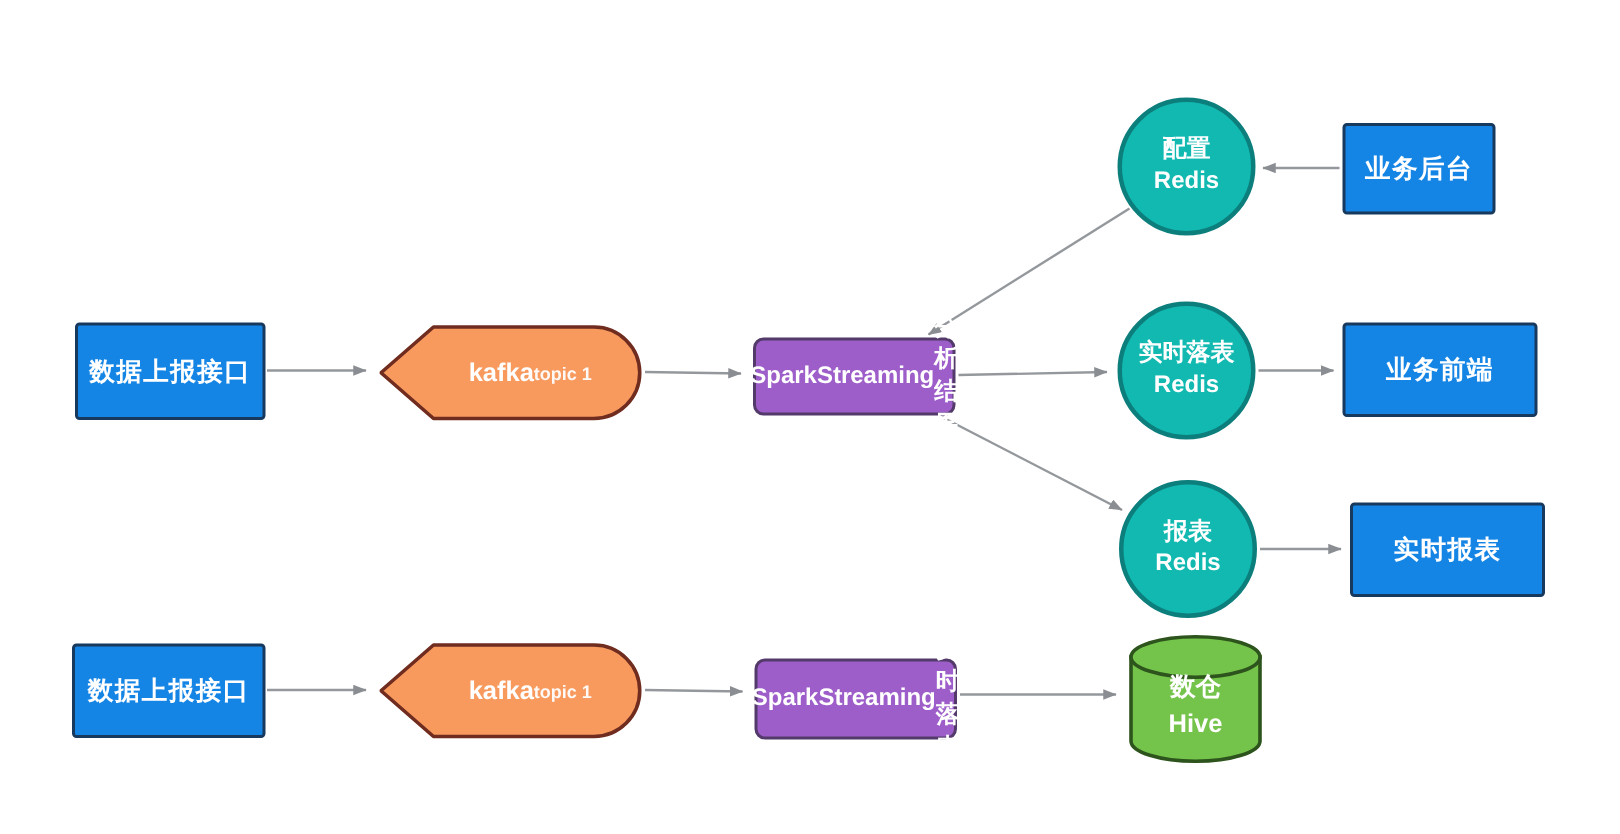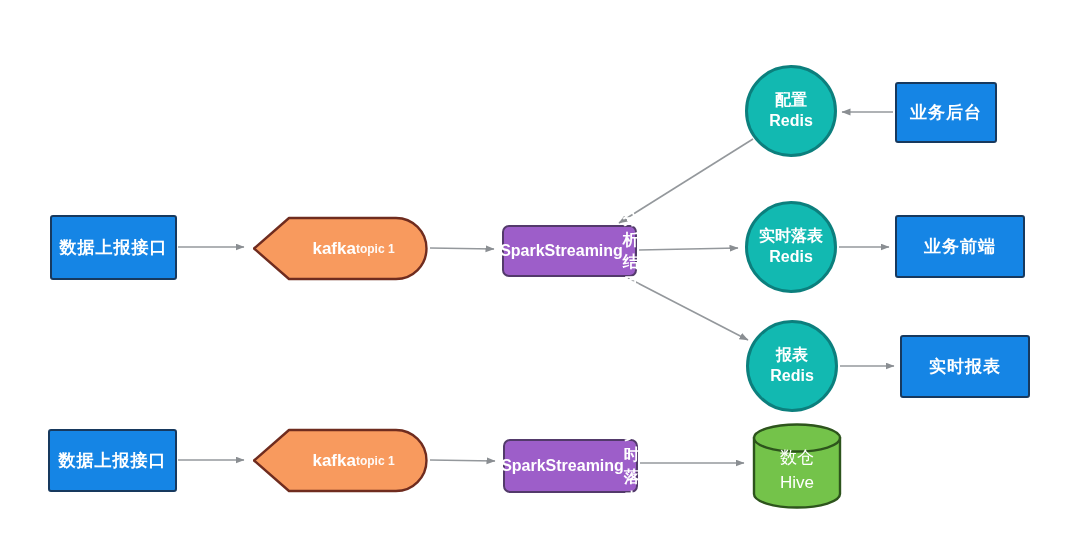--- a/index.html
+++ b/index.html
@@ -32,21 +32,21 @@
   .kafka{position:absolute;width:177px;height:65px;}
   .kafka svg{position:absolute;left:0;top:0;}
   .kafka .ktext{position:absolute;left:24px;top:0;right:0;bottom:0;display:flex;
         flex-direction:row;align-items:center;justify-content:center;color:#fff;}
   .kafka .ktitle{font-weight:bold;font-size:17px;}
   .kafka .ksub{font-size:12px;font-weight:bold;opacity:.95;margin-top:1px;}
 
   .cylinder{position:absolute;width:90px;height:88px;}
   .cylinder svg{position:absolute;left:0;top:0;}
   .cylinder .ctext{position:absolute;left:0;right:0;top:24px;display:flex;flex-direction:column;
-        align-items:center;color:#fff;font-weight:normal;font-size:17px;line-height:1.45;}
+        align-items:center;color:#fff;font-weight:bold;font-size:17px;line-height:1.45;}
 
   .watermark{position:absolute;left:800px;top:472px;width:275px;height:70px;display:flex;
         align-items:center;}
   .wm-icon{width:58px;height:58px;flex:0 0 58px;}
   .wm-text{font-size:30px;font-weight:500;letter-spacing:2px;color:#fcfcfc;
         -webkit-text-stroke:1px #c9c9c9;
         text-shadow:2px 3px 4px rgba(100,100,100,0.45);white-space:nowrap;}
 </style>
 </head>
 <body>

